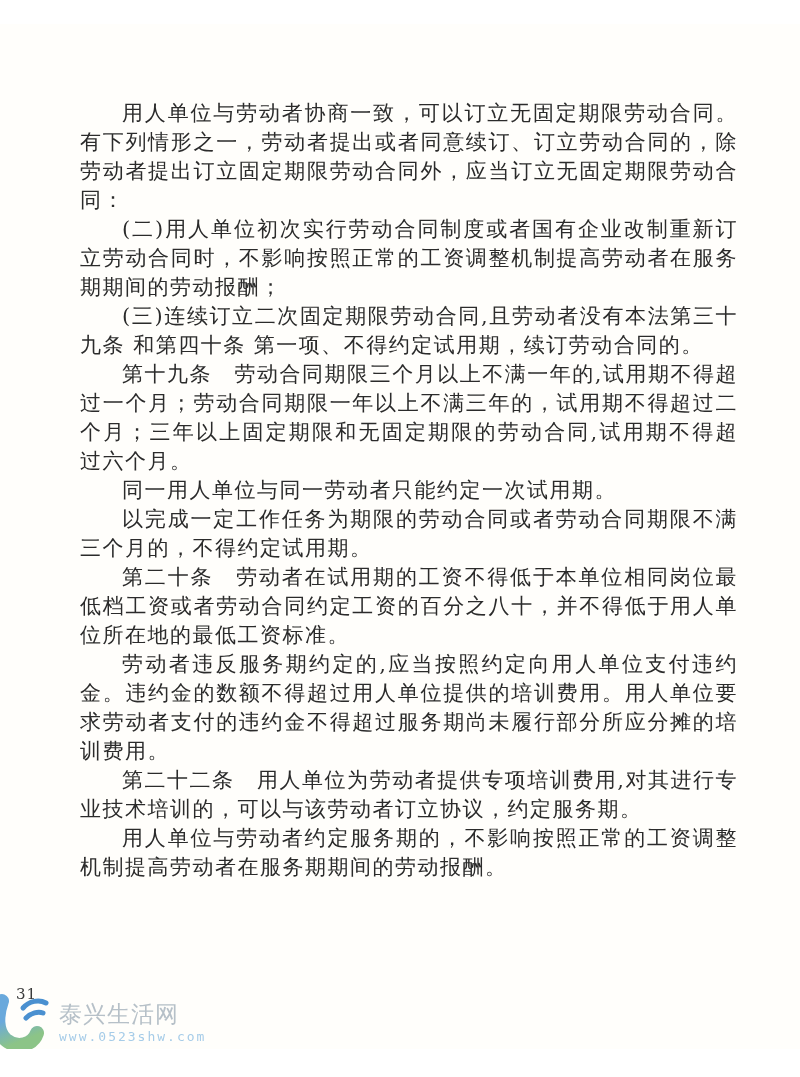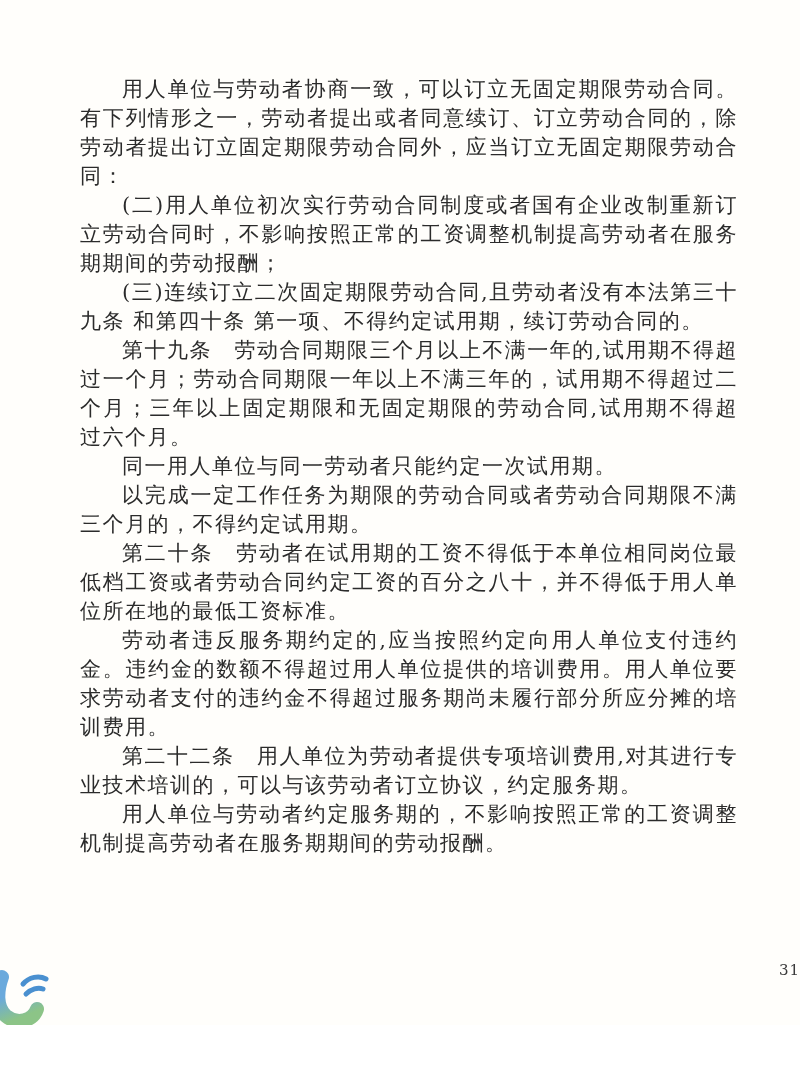--- a/index.html
+++ b/index.html
@@ -6,40 +6,41 @@
   body {
     width: 800px; height: 1077px;
     background: #ffffff;
     font-family: "DejaVu Serif", "Liberation Serif", serif;
   }
   .page {
     position: relative;
     width: 800px; height: 1025px;
     background: #fffefb;
     overflow: hidden;
+    margin-top: 24px;
   }
   .content {
     position: absolute;
     top: 75px; left: 80px;
     width: 658px;
     color: #2b2b2b;
     font-size: 21px;
     line-height: 29px;
     text-align: justify;
     text-justify: inter-character;
   }
   .para {
     margin: 0;
     text-indent: 2em;
     letter-spacing: 1.5px;
   }
   .page-number {
     position: absolute;
     bottom: 46px; left: 16px; right: 0;
-    text-align: right;
+    text-align: left;
     font-size: 15px;
     color: #3a3a3a;
     letter-spacing: 1px;
   }
   .watermark {
     position: absolute;
     left: 0; bottom: 0;
     display: flex;
     align-items: flex-start;
   }
@@ -93,15 +94,19 @@
           <stop offset="0.45" style="stop-color: var(--wm-blue, #6aa9dc)"></stop>
           <stop offset="1" style="stop-color: var(--wm-green, #8cc487)"></stop>
         </linearGradient>
       </defs>
 
       <path d="M9 16 C4 30 3 46 13 55 C24 64 40 60 44 48" fill="none" style="stroke: url(#wmGrad)" stroke-width="14" stroke-linecap="round"></path>
 
       <path d="M30 23 C36 16 46 14 53 18" fill="none" style="stroke: var(--wm-arc, #4a90d0)" stroke-width="5" stroke-linecap="round"></path>
       <path d="M33 33 C38 28 45 26 50 28" fill="none" style="stroke: var(--wm-arc, #4a90d0)" stroke-width="5" stroke-linecap="round"></path>
     </svg>
+    <div class="wm-text">
+      <div class="wm-name">泰兴生活网</div>
+      <div class="wm-url">www.0523shw.com</div>
+    </div>
   </div>
 
 </div>
 
 </body></html>

